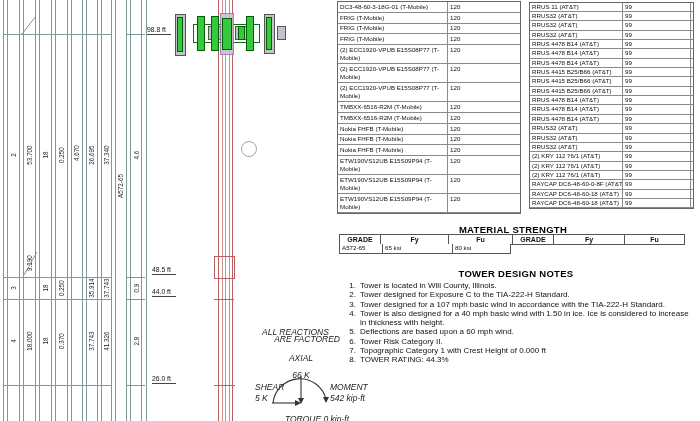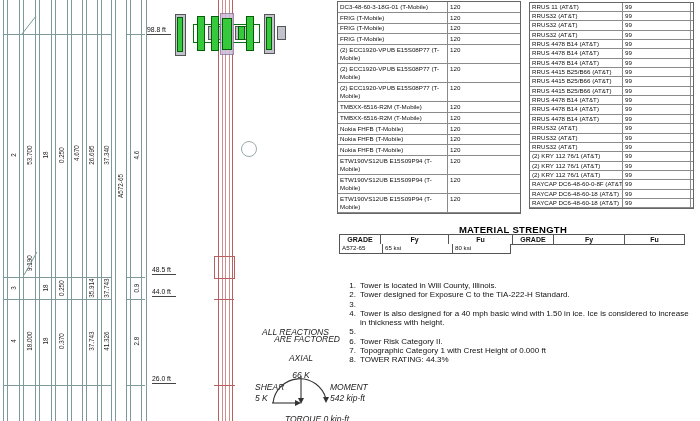--- a/index.html
+++ b/index.html
@@ -367,43 +367,46 @@
     <div class="c" style="width:40px">GRADE</div>
     <div class="c" style="width:70px">Fy</div>
     <div class="c" style="flex:1">Fu</div>
   </div>
   <div class="msdata" style="left:339px;top:243.5px;width:170px;height:9px">
     <div class="c" style="width:40px">A572-65</div>
     <div class="c" style="width:67px">65 ksi</div>
     <div class="c" style="flex:1">80 ksi</div>
   </div>
 
+  <div class="blk-title" style="left:336px;top:268px;width:360px">TOWER DESIGN NOTES</div>
   <div class="notes" style="left:343px;top:281px;width:349px">
 
       <div class="note">
         <span class="num">1.</span>
         <span class="txt">Tower is located in Will County, Illinois.</span>
       </div>
 
       <div class="note">
         <span class="num">2.</span>
         <span class="txt">Tower designed for Exposure C to the TIA-222-H Standard.</span>
       </div>
 
       <div class="note">
         <span class="num">3.</span>
+        <span class="txt">Tower designed for a 107 mph basic wind in accordance with the TIA-222-H Standard.</span>
       </div>
 
       <div class="note">
         <span class="num">4.</span>
         <span class="txt">Tower is also designed for a 40 mph basic wind with 1.50 in ice. Ice is considered to increase in thickness with height.</span>
       </div>
 
       <div class="note">
         <span class="num">5.</span>
+        <span class="txt">Deflections are based upon a 60 mph wind.</span>
       </div>
 
       <div class="note">
         <span class="num">6.</span>
         <span class="txt">Tower Risk Category II.</span>
       </div>
 
       <div class="note">
         <span class="num">7.</span>
         <span class="txt">Topographic Category 1 with Crest Height of 0.000 ft</span>

